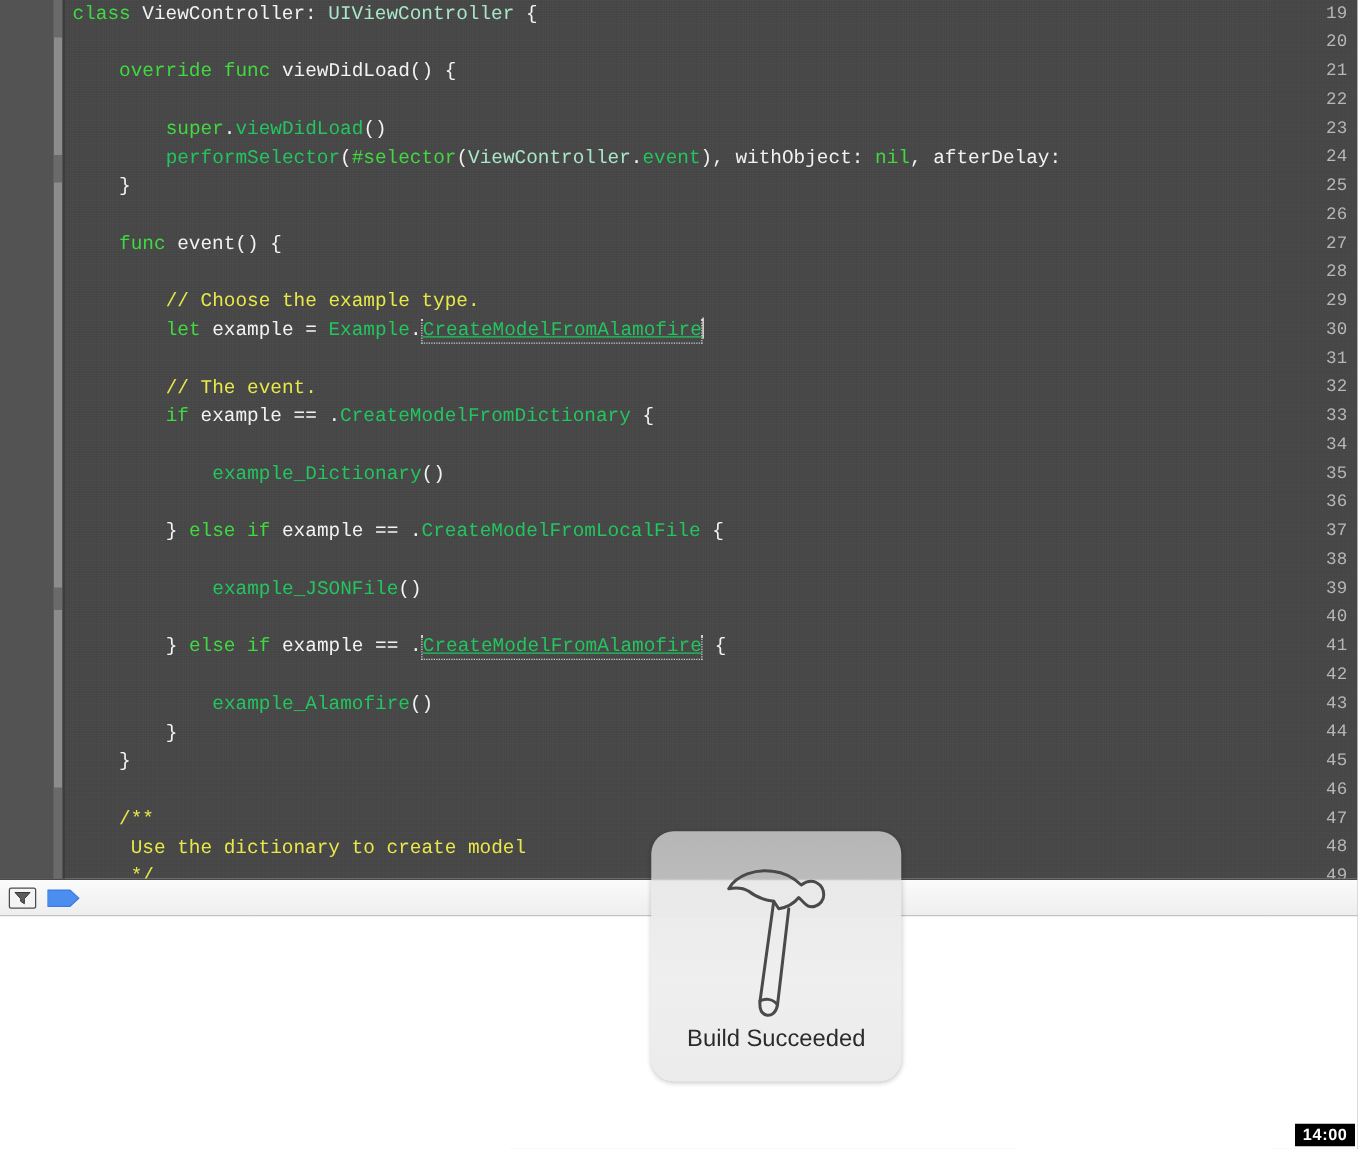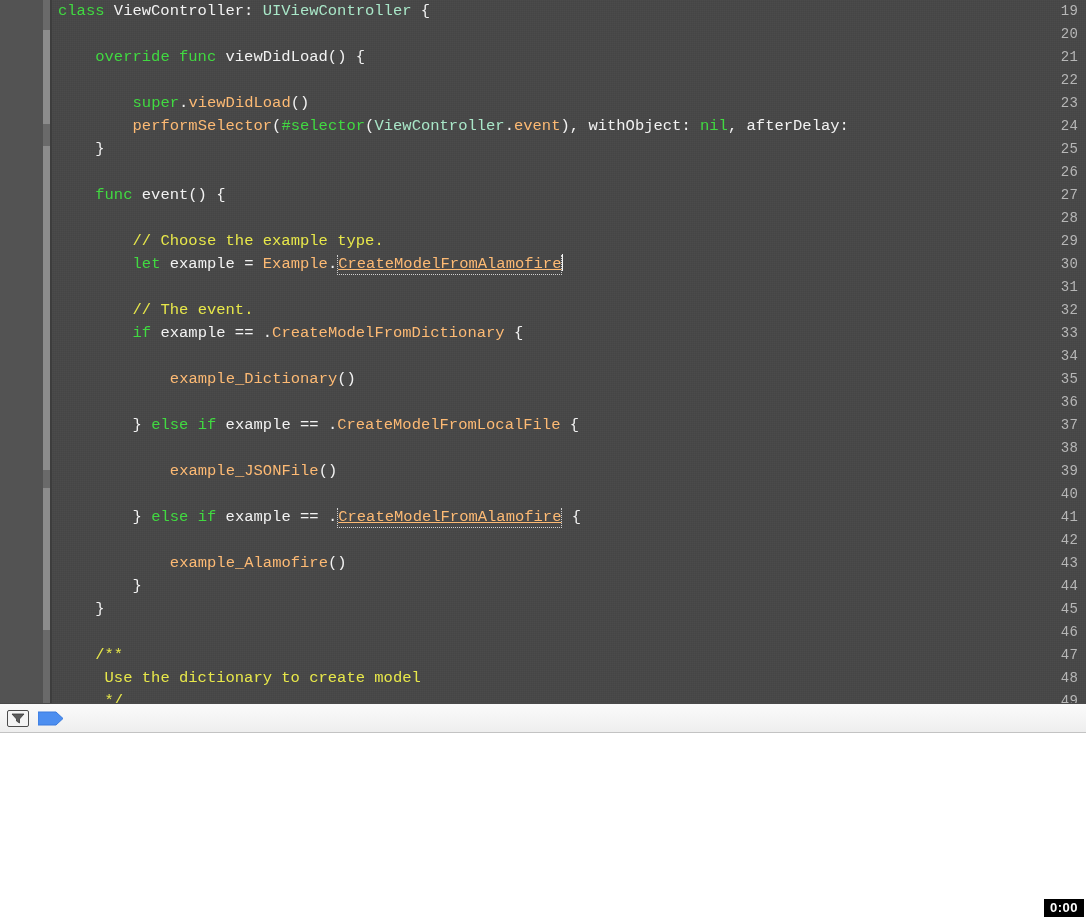--- a/index.html
+++ b/index.html
@@ -95,21 +95,21 @@
   .cl {
     position: absolute;
     left: 0;
     height: 23px;
     white-space: pre;
   }
 
   
   .kw   { color: #41d941; text-align: right; }           
   .typ  { color: #a9e7c8; margin-top: 24px; }           
-  .mem  { color: #fdba74; }           
+  .mem  { color: #22c55e; }           
   .cmt  { color: #e8e84a; }           
   .pln  { color: #f2f2f2; }           
   .sel  { color: #41d941; }           
 
   
   .acbox {
     border-bottom: 1px dotted #cfcfcf;
     border-left: 1px dotted #cfcfcf;
     border-right: 1px dotted #cfcfcf;
     padding: 0 0 1px 0;
@@ -273,16 +273,46 @@
         <path d="M0,1 H18 L25,7.5 L18,14 H0 Z" fill="#4c8ef0"></path>
         <path d="M0,1 H18 L25,7.5 L18,14 H0 Z" fill="none" stroke="#3a7bdd" stroke-width="1"></path>
       </svg>
     </div>
   </div>
 
   <div id="console">
     <span></span>
   </div>
 
-
-  <div id="timer-badge">0:00</div>
+  <div id="build-hud">
+    <div id="hud-icon">
+      <svg width="120" height="140" viewBox="0 0 120 140" aria-hidden="true">
+        <g fill="none" stroke="#4a4a4a" stroke-width="2.4" stroke-linejoin="round" stroke-linecap="round">
+
+          <path d="M22,28
+                   C28,17 44,12 57,14
+                   C66,15 74,19 80,25
+                   C84,22 88,21 92,23
+                   C96,25 98,29 98,33
+                   C98,37 95,41 91,42
+                   C88,43 85,42 83,40
+                   L78,35
+                   C74,40 68,43 62,44
+                   L58,38
+                   C50,37 43,34 38,30
+                   C33,27 27,27 22,28 Z"></path>
+
+          <path d="M58,38
+                   L47,118
+                   C46.5,124 48,128 52,129
+                   C56,130 60,127 61,121
+                   L70,44"></path>
+
+          <path d="M47,118 C50,116 57,115 61,121"></path>
+        </g>
+      </svg>
+    </div>
+    <div id="hud-label">Build Succeeded</div>
+  </div>
+
+  <div id="timer-badge">14:00</div>
 
 </div>
 
 </body></html>

